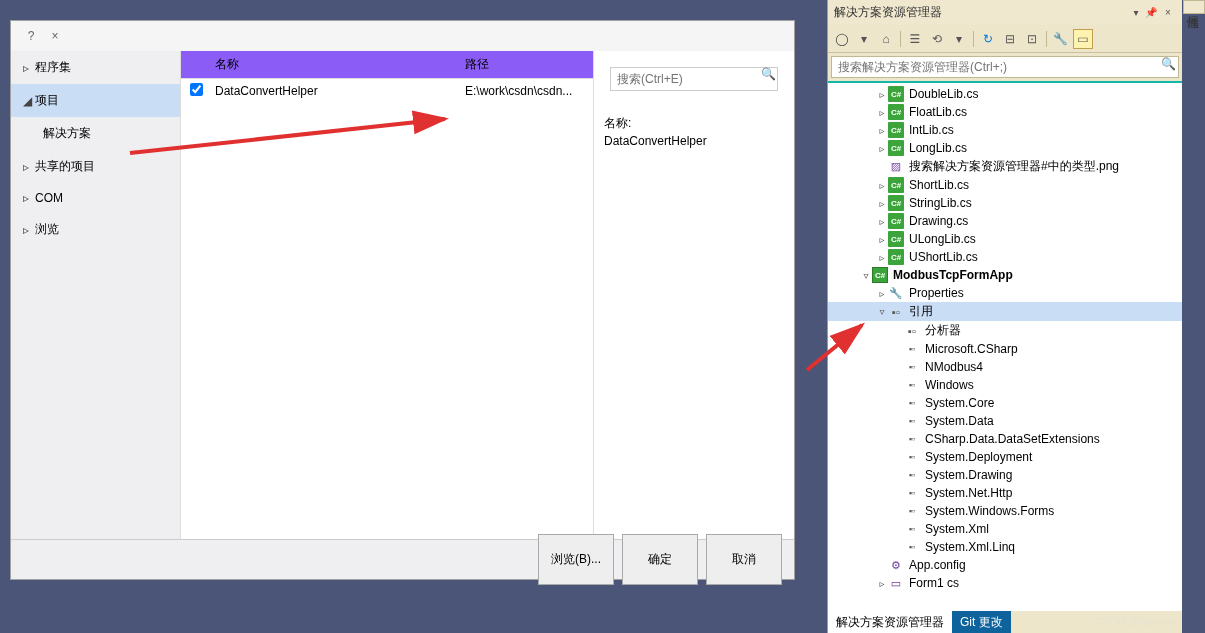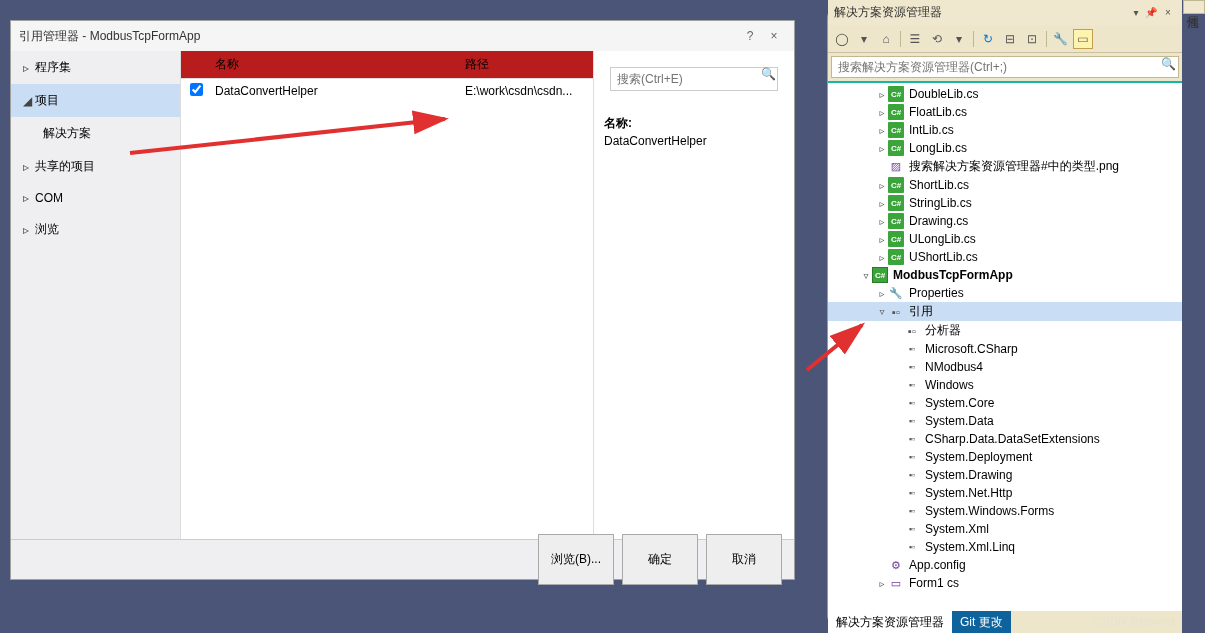--- a/index.html
+++ b/index.html
@@ -13,42 +13,42 @@
 .dlg-body { flex: 1; display: flex; background: #fff; }
 
 .nav { width: 170px; border-right: 1px solid #ddd; background: #efeff2; }
 .nav-item { padding: 8px 12px; display: flex; align-items: center; cursor: pointer; }
 .nav-item.selected { background: #c9def5; }
 .nav-sub { padding: 8px 12px 8px 32px; cursor: pointer; }
 .nav-caret { width: 12px; display: inline-block; color: #444; }
 
 .mid { flex: 1; display: flex; }
 .list { flex: 1; border-right: 1px solid #ddd; display: flex; flex-direction: column; }
-.list-head { display: flex; background: #b91c1c; border-bottom: 1px solid #ddd; padding: 5px 0; }
+.list-head { display: flex; background: #8b5cf6; border-bottom: 1px solid #ddd; padding: 5px 0; }
 .list-h-chk { width: 30px; }
 .list-h-name { width: 250px; padding-left: 4px; }
 .list-h-path { flex: 1; padding-left: 4px; }
 .list-row { display: flex; padding: 4px 0; align-items: center; }
 .list-chk { width: 30px; text-align: center; }
 .list-name { width: 250px; padding-left: 4px; }
 .list-path { flex: 1; padding-left: 4px; overflow: hidden; text-overflow: ellipsis; white-space: nowrap; }
 
 .right-pane { width: 200px; padding: 0; display: flex; flex-direction: column; }
 .search-box { margin: 12px; padding: 4px; }
 .search-input { width: 100%; border: 1px solid #ccc; padding: 4px 22px 4px 6px; }
 .search-wrap { position: relative; }
 .search-icon { position: absolute; right: 6px; top: 4px; color: #666; }
-.detail-title { padding: 8px 10px 2px; font-weight: bold; }
+.detail-title { padding: 8px 10px 2px; font-weight: normal; }
 .detail-val { padding: 0 10px; }
 
 .dlg-footer { height: 40px; border-top: 1px solid #ccc; display: flex; align-items: center; justify-content: flex-end; gap: 8px; padding: 0 12px; background: #efeff2; }
 .btn { min-width: 76px; padding: 16px 12px; border: 1px solid #aaa; background: #eee; cursor: pointer; }
 
 
-.sidebar { position: absolute; right: 23px; top: 0; bottom: 0; width: 355px; background: #f5f0e1; display: flex; flex-direction: column; border-left: 1px solid #999; border-radius: 19px; }
+.sidebar { position: absolute; right: 23px; top: 0; bottom: 0; width: 355px; background: #f5f0e1; display: flex; flex-direction: column; border-left: 1px solid #999; }
 .sb-title { background: #efe8ce; height: 25px; display: flex; align-items: center; padding: 0 6px; color: #333; }
 .sb-title-text { flex: 1; }
 .sb-ctrl { width: 16px; text-align: center; color: #555; cursor: pointer; font-size: 10px; }
 .sb-toolbar { height: 28px; background: #eee6cb; border-bottom: 1px solid #ccc0a0; display: flex; align-items: center; padding: 0 4px; gap: 2px; }
 .tb-btn { width: 20px; height: 20px; display: flex; align-items: center; justify-content: center; color: #555; cursor: pointer; }
 .tb-btn.hl { background: #fff3b0; border: 1px solid #c0a050; }
 .tb-sep { width: 1px; height: 16px; background: #c0b890; margin: 0 2px; }
 .sb-search { padding: 3px; background: #eee6cb; border-bottom: 2px solid #14b8a6; }
 .sb-search-input { width: 100%; border: 1px solid #c0b890; padding: 3px 22px 3px 6px; background: #fff; }
 .sb-tree { flex: 1; background: #fff; overflow: auto; padding: 2px 0; }
@@ -78,21 +78,20 @@
 .arrow { position: absolute; pointer-events: none; }
 .arrow svg { overflow: visible; }
 
 .watermark { position: absolute; right: 30px; bottom: 6px; color: rgba(220,220,220,0.4); font-size: 11px; }
 </style>
 </head>
 <body>
 
 <div class="dialog">
   <div class="dlg-title">
-    <span class="dlg-title-text">引用管理器 - ModbusTcpFormApp</span>
     <span class="dlg-help">?</span>
     <span class="dlg-close">×</span>
   </div>
   <div class="dlg-body">
     <div class="nav">
       <div class="nav-item">
           <span class="nav-caret">▹</span>
           <span>程序集</span>
         </div>
       <div class="nav-item selected">

